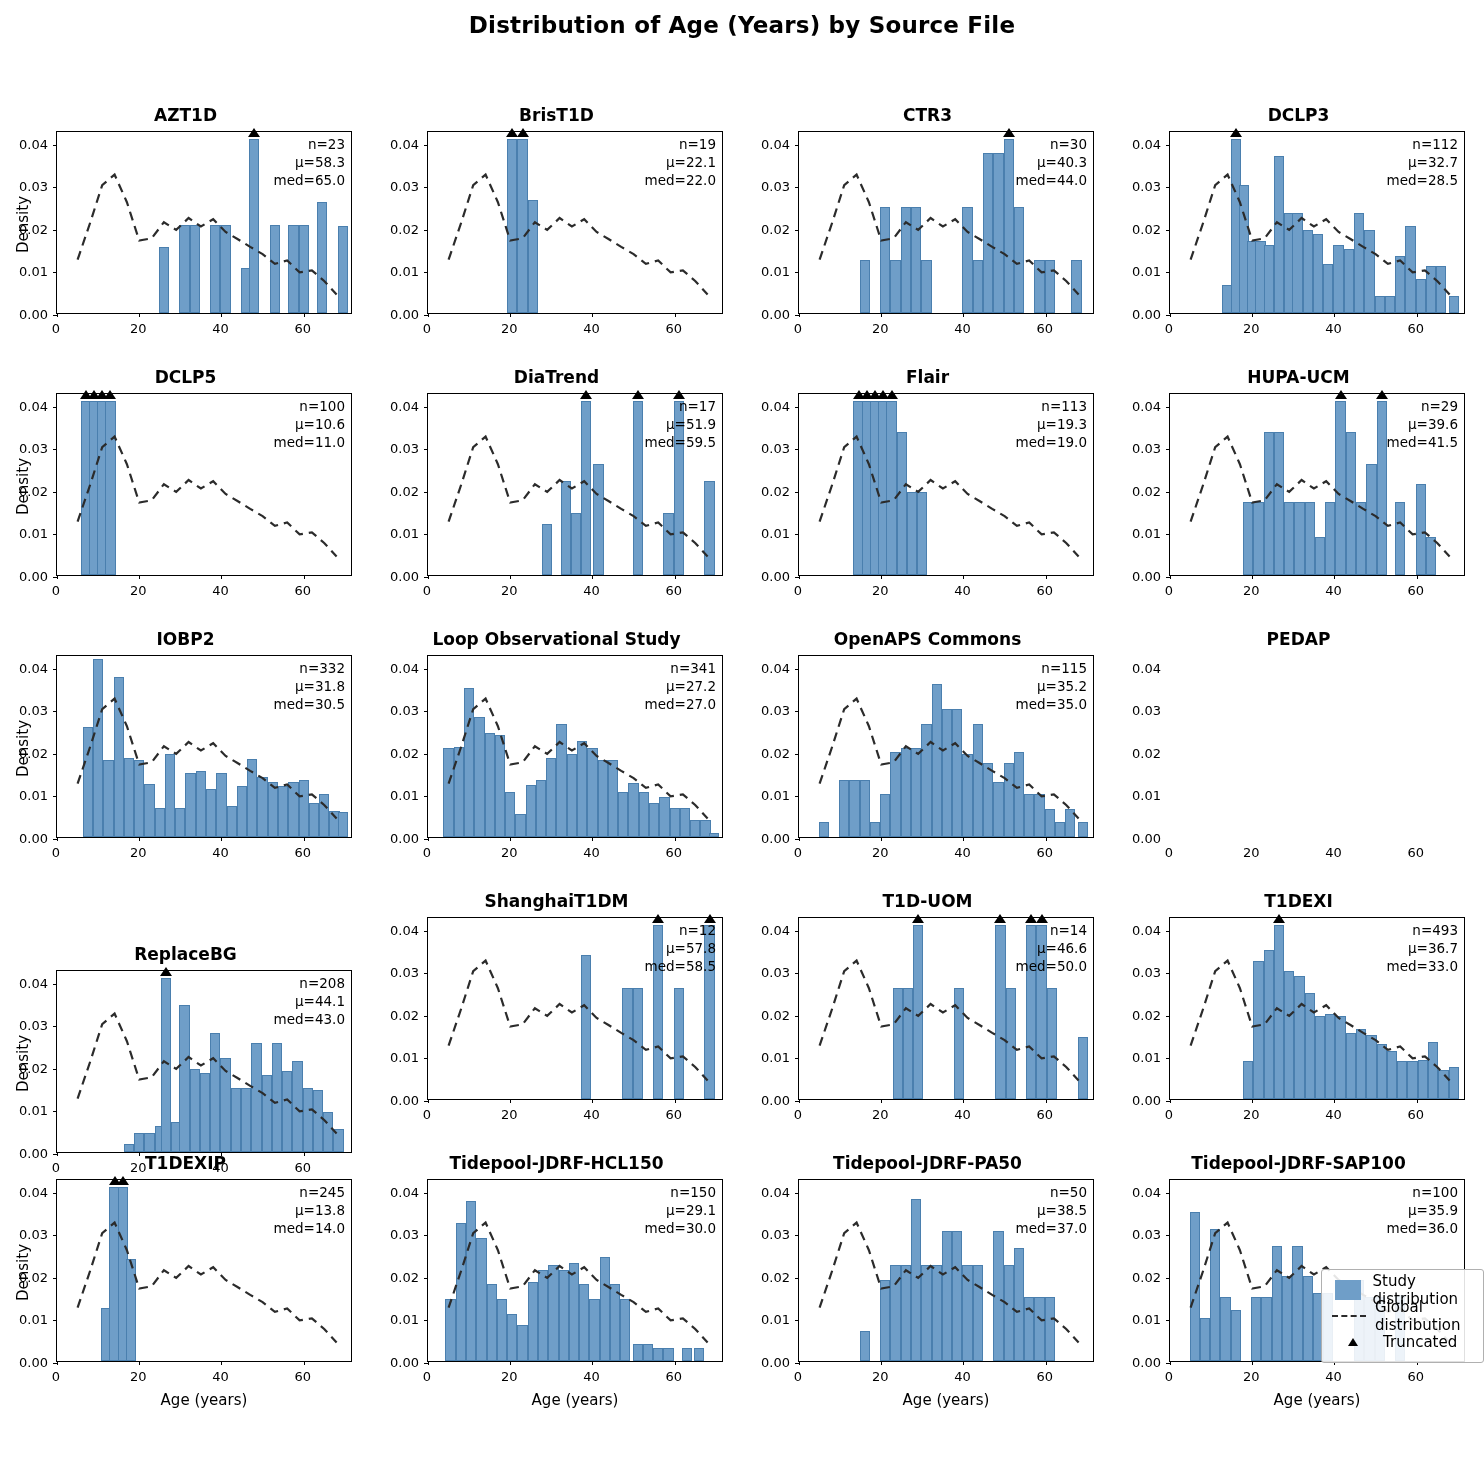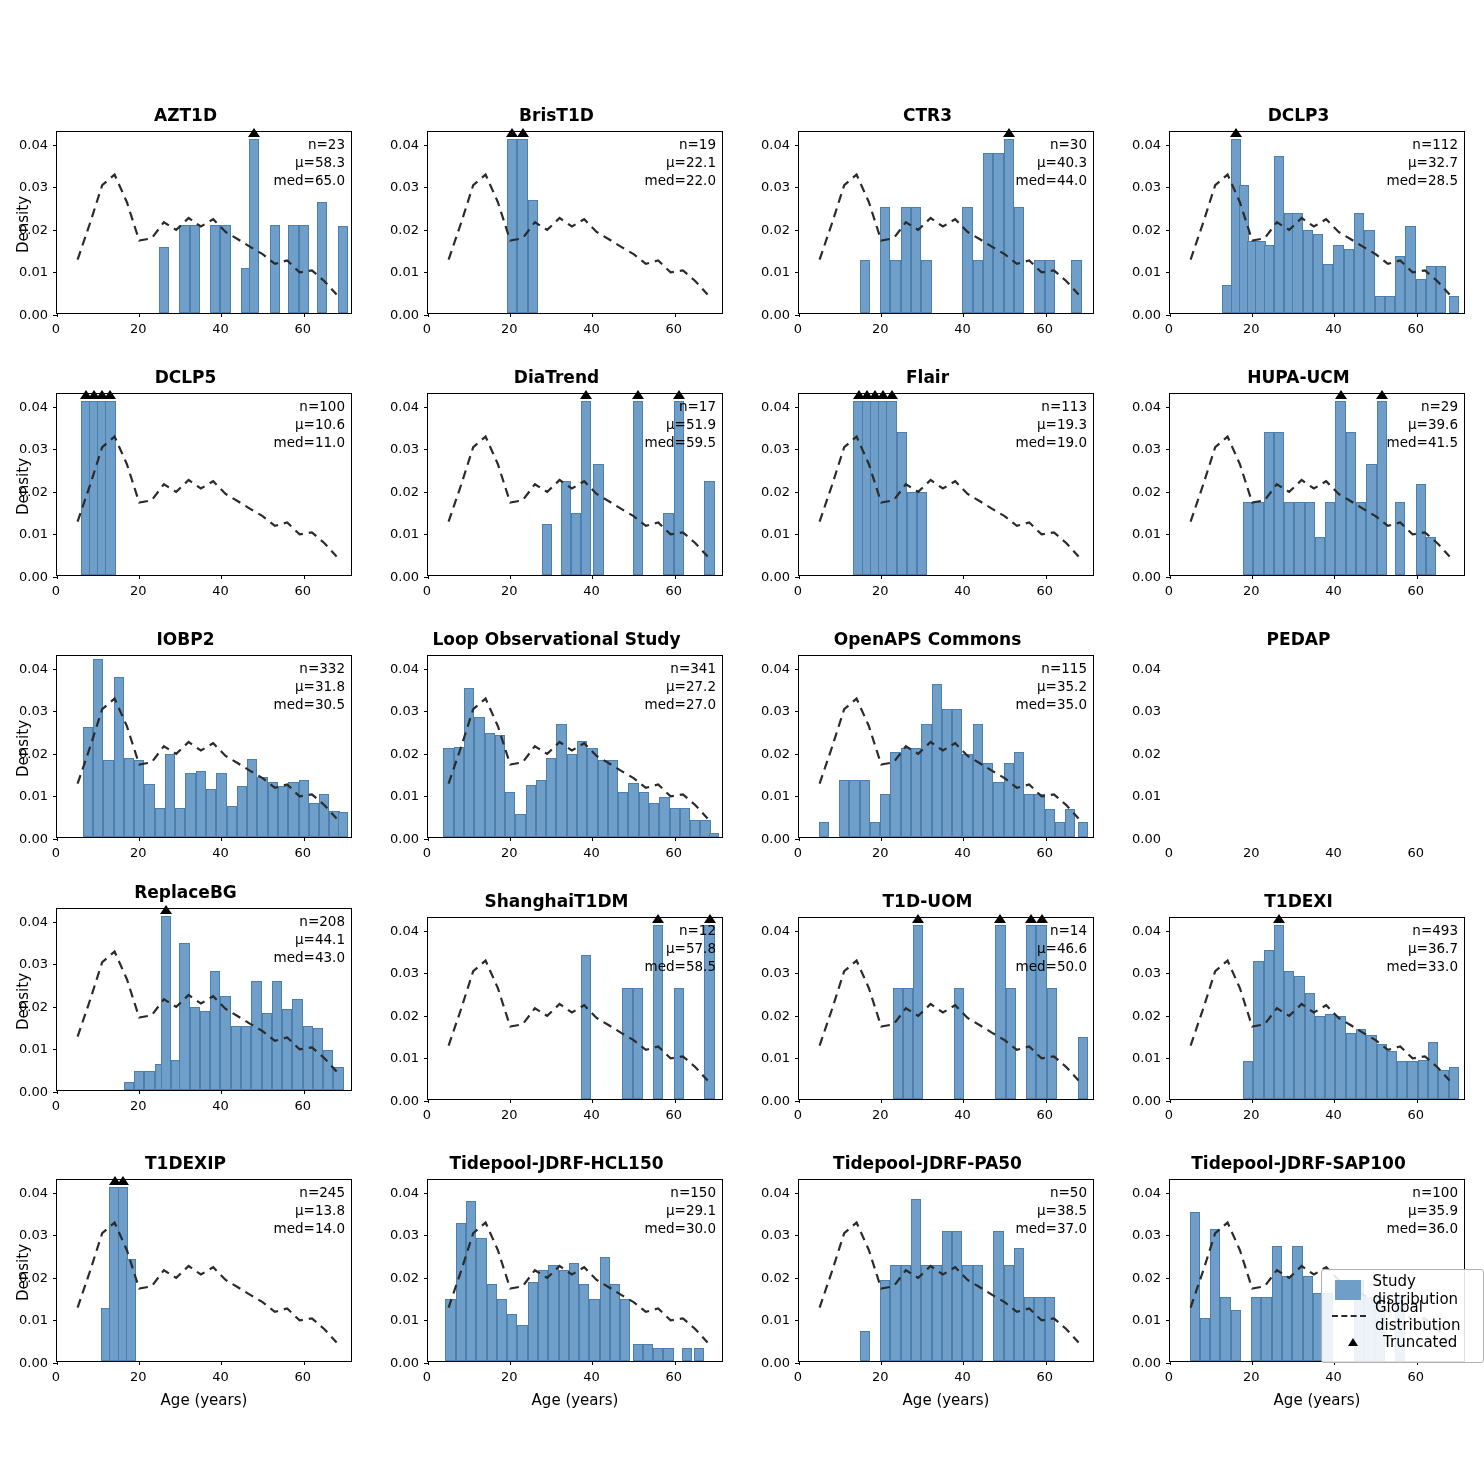--- a/index.html
+++ b/index.html
@@ -160,20 +160,21 @@
     width: 0; height: 0;
     border-left: 5px solid transparent;
     border-right: 5px solid transparent;
     border-bottom: 8px solid #000;
   }
 </style>
 </head>
 <body>
 
 <div id="figure">
+  <div id="fig-title">Distribution of Age (Years) by Source File</div>
   <div id="panels">
       <div class="panel" style="left: 0px; top: 105px; width: 371px; height: 262px;">
         <div class="panel-title">AZT1D</div>
         <div class="ytick-label" style="top: 209px; right: 323px;">0.00</div>
         <div class="ytick-label" style="top: 166.442px; right: 323px;">0.01</div>
         <div class="ytick-label" style="top: 123.884px; right: 323px;">0.02</div>
         <div class="ytick-label" style="top: 81.3256px; right: 323px;">0.03</div>
         <div class="ytick-label" style="top: 38.7674px; right: 323px;">0.04</div>
         <div class="xtick-label" style="left: 56px; top: 216px;">0</div>
         <div class="xtick-label" style="left: 138.222px; top: 216px;">20</div>
@@ -684,21 +685,21 @@
         <div class="ytick-label" style="top: 209px; right: 323px;">0.00</div>
         <div class="ytick-label" style="top: 166.442px; right: 323px;">0.01</div>
         <div class="ytick-label" style="top: 123.884px; right: 323px;">0.02</div>
         <div class="ytick-label" style="top: 81.3256px; right: 323px;">0.03</div>
         <div class="ytick-label" style="top: 38.7674px; right: 323px;">0.04</div>
         <div class="xtick-label" style="left: 56px; top: 216px;">0</div>
         <div class="xtick-label" style="left: 138.222px; top: 216px;">20</div>
         <div class="xtick-label" style="left: 220.444px; top: 216px;">40</div>
         <div class="xtick-label" style="left: 302.667px; top: 216px;">60</div>
       </div>
-      <div class="panel" style="left: 0px; top: 882px; width: 371px; height: 262px;">
+      <div class="panel" style="left: 0px; top: 944px; width: 371px; height: 262px;">
         <div class="panel-title">ReplaceBG</div>
         <div class="ytick-label" style="top: 209px; right: 323px;">0.00</div>
         <div class="ytick-label" style="top: 166.442px; right: 323px;">0.01</div>
         <div class="ytick-label" style="top: 123.884px; right: 323px;">0.02</div>
         <div class="ytick-label" style="top: 81.3256px; right: 323px;">0.03</div>
         <div class="ytick-label" style="top: 38.7674px; right: 323px;">0.04</div>
         <div class="xtick-label" style="left: 56px; top: 216px;">0</div>
         <div class="xtick-label" style="left: 138.222px; top: 216px;">20</div>
         <div class="xtick-label" style="left: 220.444px; top: 216px;">40</div>
         <div class="xtick-label" style="left: 302.667px; top: 216px;">60</div>

